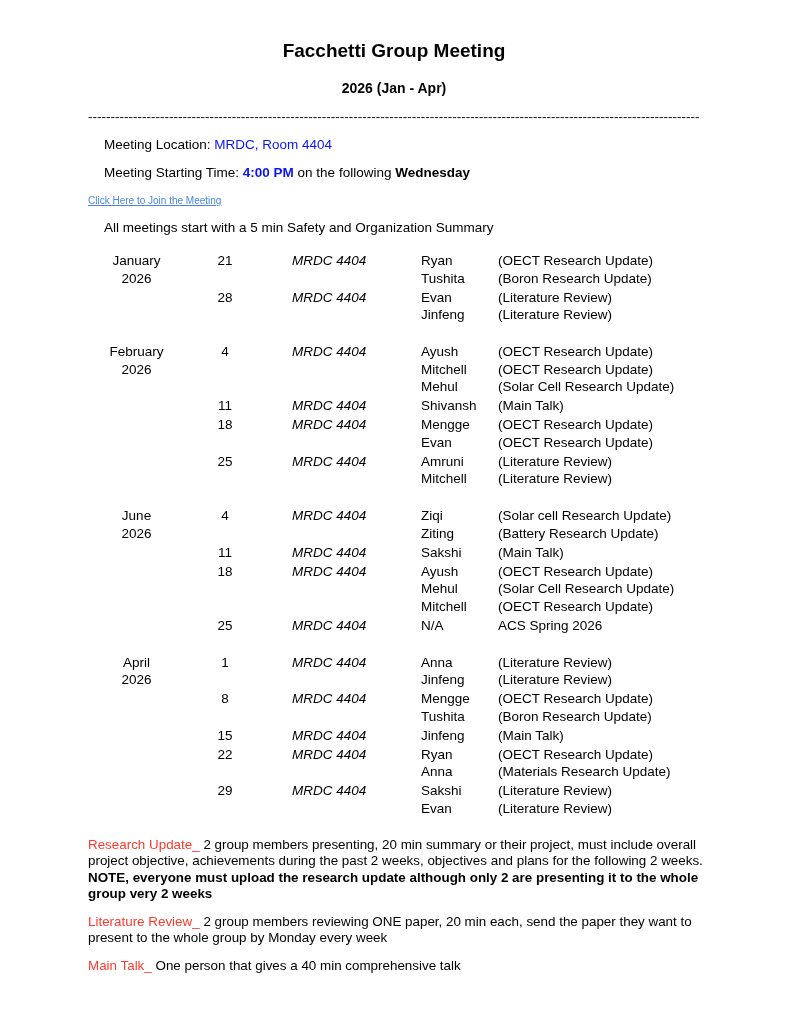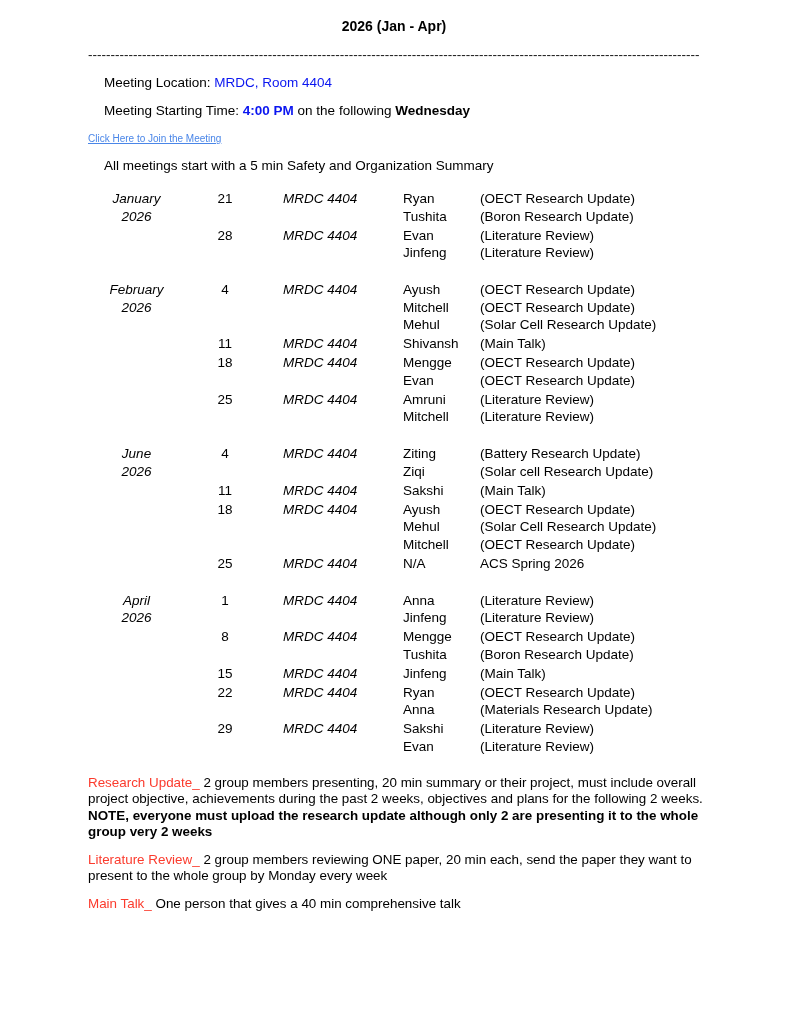--- a/index.html
+++ b/index.html
@@ -13,35 +13,36 @@
   .doc-subtitle{margin:16px 0 0;text-align:center;font-size:14px;font-weight:bold;line-height:20px;}
   .divider{margin-top:11px;font-size:13.5px;line-height:15px;white-space:nowrap;overflow:hidden;color:#111;}
   .line{margin:13px 16px 0;font-size:13.5px;line-height:15px;}
   .blue{color:var(--info-blue);}
   .bold{font-weight:bold;}
   .join-link{display:inline-block;margin-top:13px;font-size:10px;line-height:15px;
     color:var(--link-blue);cursor:pointer;}
   .intro{margin-top:12px;}
   .schedule{margin-top:17px;font-size:13.5px;line-height:17.5px;}
   .month-block{display:flex;margin-bottom:18px;}
-  .month-label{width:97px;flex:0 0 97px;text-align:center;font-style:italic;}
+  .month-label{width:97px;flex:0 0 97px;text-align:center;}
   .meetings{flex:1 1 auto;}
-  .meeting{display:grid;grid-template-columns:80px 138px 1fr;margin-bottom:1.5px;}
+  .meeting{display:grid;grid-template-columns:80px 138px 1fr;margin-bottom:1.5px;gap:9px;}
   .m-date{text-align:center;}
   .m-room{padding-left:18px;box-sizing:border-box;font-style:italic;}
   .entry{display:grid;grid-template-columns:77px 1fr;}
   .notes-section{width:622px;}
   .note{margin:0 0 11px;font-size:13.4px;line-height:16.5px;}
   .note-title{color:var(--note-red);}
   .note-bold{font-weight:bold;}
 </style>
 </head>
 <body>
 
 <div class="page">
+  <h1 class="doc-title">Facchetti Group Meeting</h1>
   <h2 class="doc-subtitle">2026 (Jan - Apr)</h2>
   <div class="divider">--------------------------------------------------------------------------------------------------------------------------------------------------------------------------</div>
 
   <p class="line"><span>Meeting Location: </span><span class="blue">MRDC, Room 4404</span></p>
 
   <p class="line"><span>Meeting Starting Time: </span><span class="blue bold">4:00 PM</span><span> on the following </span><span class="bold">Wednesday</span></p>
 
   <a class="join-link" href="#">Click Here to Join the Meeting</a>
 
   <p class="line intro">All meetings start with a 5 min Safety and Organization Summary</p>
@@ -151,26 +152,26 @@
     <div class="month-label">
       <div>June</div>
       <div>2026</div>
     </div>
     <div class="meetings">
           <div class="meeting">
     <div class="m-date">4</div>
     <div class="m-room">MRDC 4404</div>
     <div class="m-entries">
               <div class="entry">
+    <span>Ziqi</span>
+    <span>(Solar cell Research Update)</span>
+  </div>
+              <div class="entry">
     <span>Ziting</span>
     <span>(Battery Research Update)</span>
-  </div>
-              <div class="entry">
-    <span>Ziqi</span>
-    <span>(Solar cell Research Update)</span>
   </div>
             </div>
   </div>
           <div class="meeting">
     <div class="m-date">11</div>
     <div class="m-room">MRDC 4404</div>
     <div class="m-entries">
               <div class="entry">
     <span>Sakshi</span>
     <span>(Main Talk)</span>

